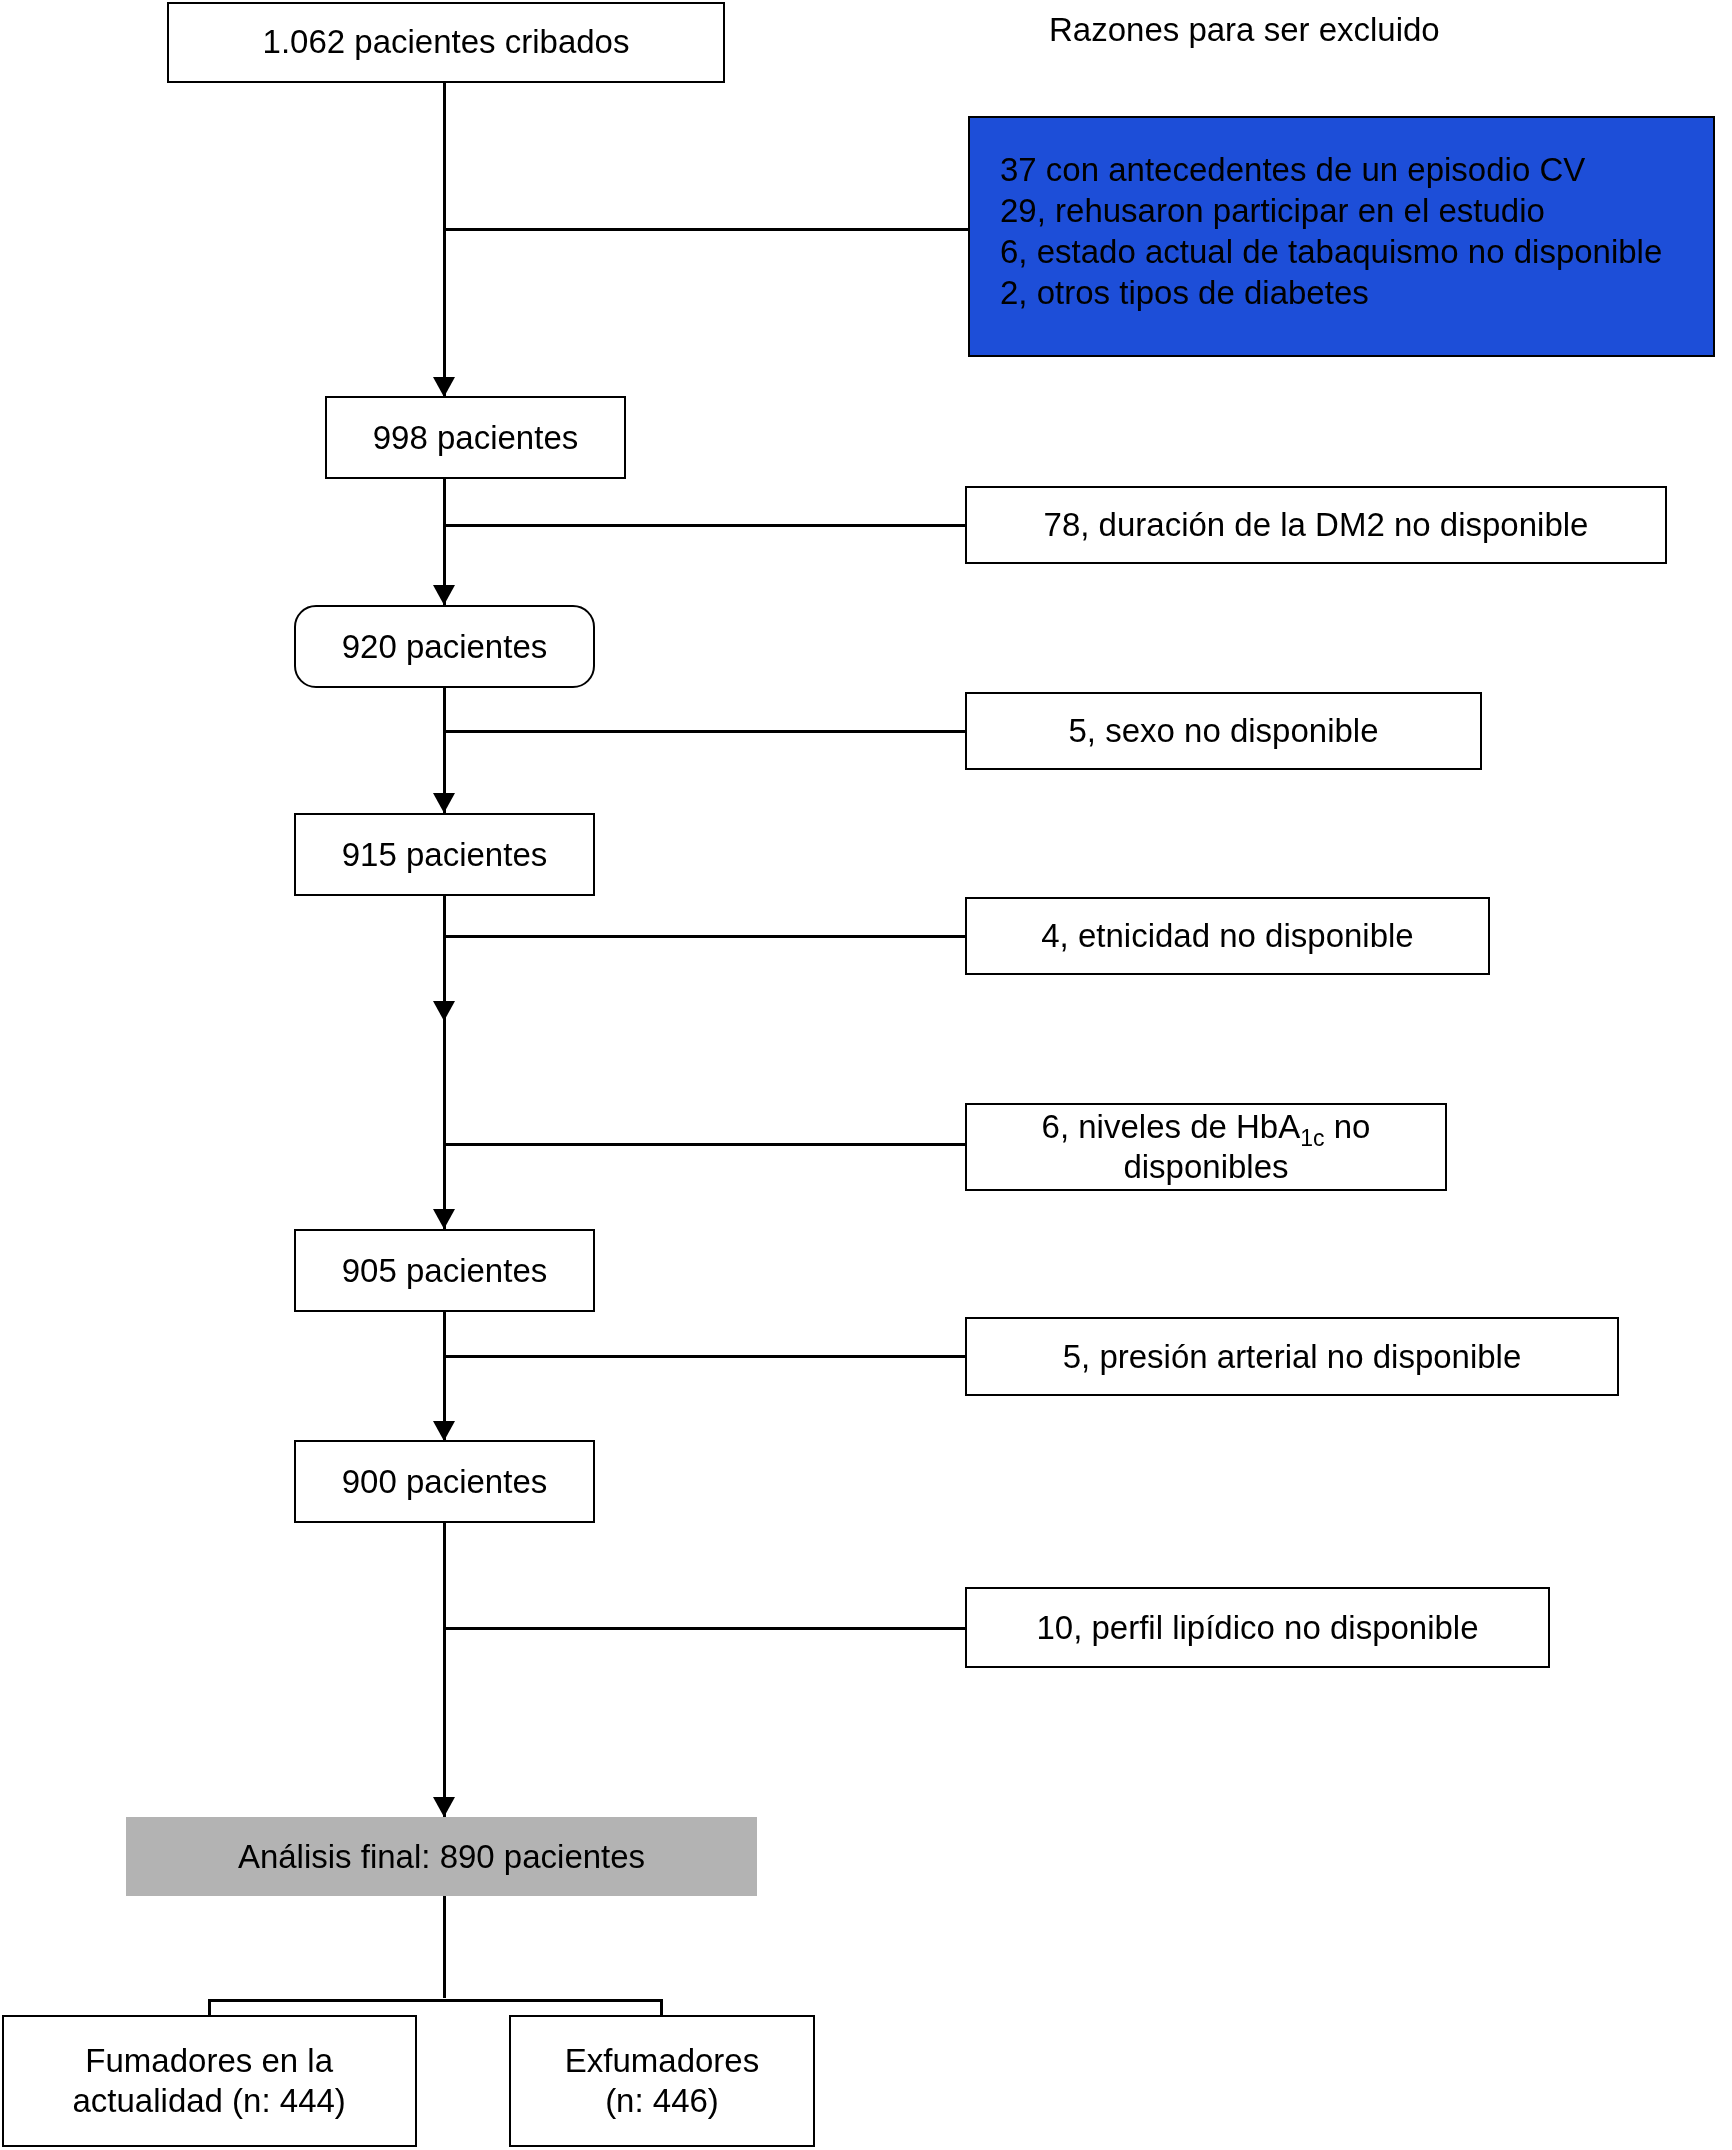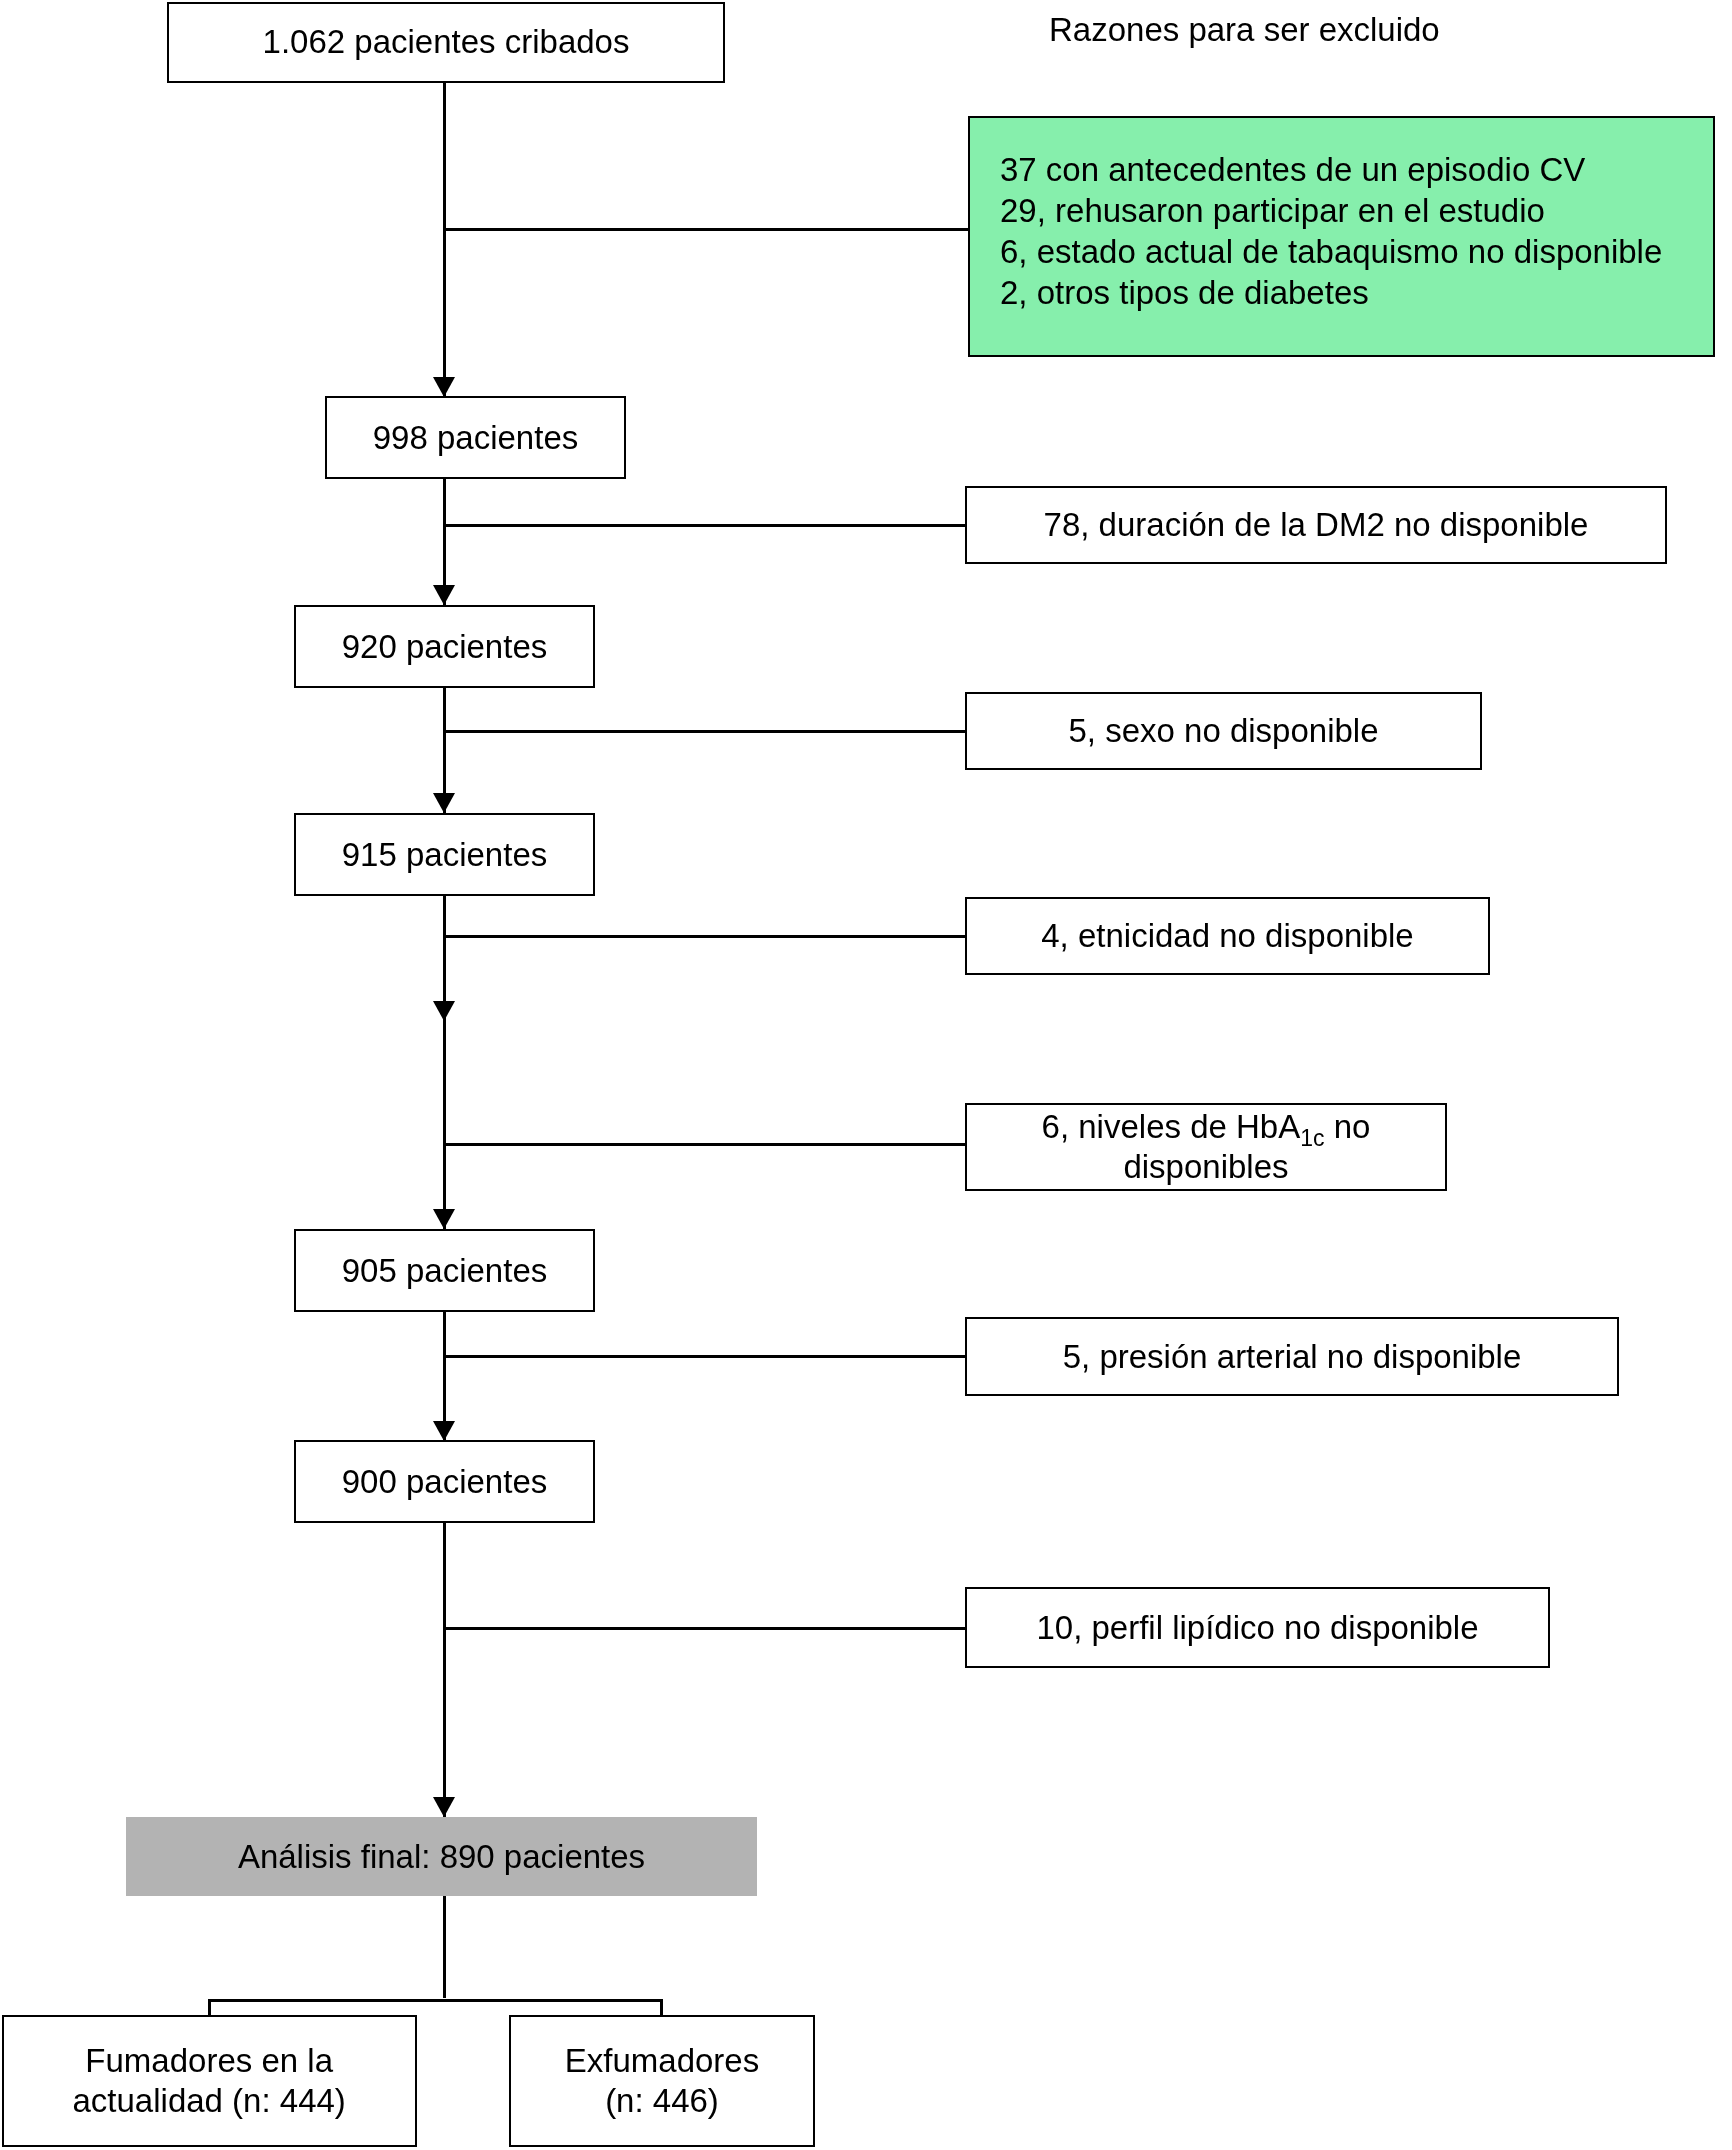--- a/index.html
+++ b/index.html
@@ -43,21 +43,21 @@
     width: 0; height: 0;
     border-left: 11.6px solid transparent;
     border-right: 11.6px solid transparent;
     border-top: 20px solid #000000;
     z-index: 3;
   }
   .exclusion-list {
     position: absolute;
     box-sizing: border-box;
     border: 2.5px solid #000000;
-    background: #86efac;
+    background: #1d4ed8;
     font-size: 33px;
     line-height: 41px;
     text-align: left;
     padding: 31px 16.5px 0 30px;
     z-index: 2;
   }
   sub.hba-sub { font-size: 23px; line-height: 0; }
 </style>
 </head>
 <body>
@@ -78,21 +78,21 @@
     <div>6, estado actual de tabaquismo no disponible</div>
     <div>2, otros tipos de diabetes</div>
   </div>
 
   <div class="arrow-down" style="left:433px; top:377px;"></div>
   <div class="box" style="left:294px; top:396px; width:301px; height:83px;margin-left:31px;">998 pacientes</div>
   <div class="hline" style="left:444px; top:524px; width:524px; height:2.5px;"></div>
   <div class="box" style="left:965px; top:486px; width:702px; height:78px;">78, duración de la DM2 no disponible</div>
 
   <div class="arrow-down" style="left:433px; top:585px;"></div>
-  <div class="box" style="left:294px; top:605px; width:301px; height:83px;">920 pacientes</div>
+  <div class="box" style="left:294px; top:605px; width:301px; height:83px;border-radius:22px;">920 pacientes</div>
   <div class="hline" style="left:444px; top:730px; width:524px; height:2.5px;"></div>
   <div class="box" style="left:965px; top:692px; width:517px; height:78px;">5, sexo no disponible</div>
 
   <div class="arrow-down" style="left:433px; top:793px;"></div>
   <div class="box" style="left:294px; top:813px; width:301px; height:83px;">915 pacientes</div>
   <div class="hline" style="left:444px; top:935px; width:524px; height:2.5px;"></div>
   <div class="box" style="left:965px; top:897px; width:525px; height:78px;">4, etnicidad no disponible</div>
 
   <div class="arrow-down" style="left:433px; top:1001px;"></div>
   <div class="hline" style="left:444px; top:1143px; width:524px; height:2.5px;"></div>

